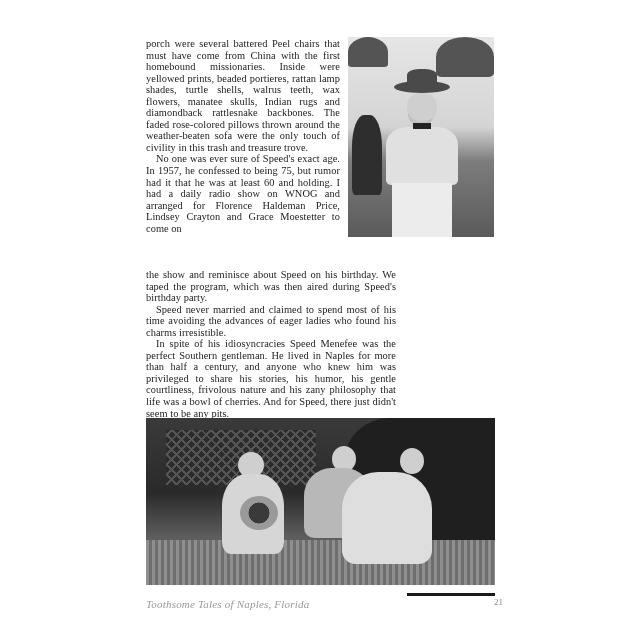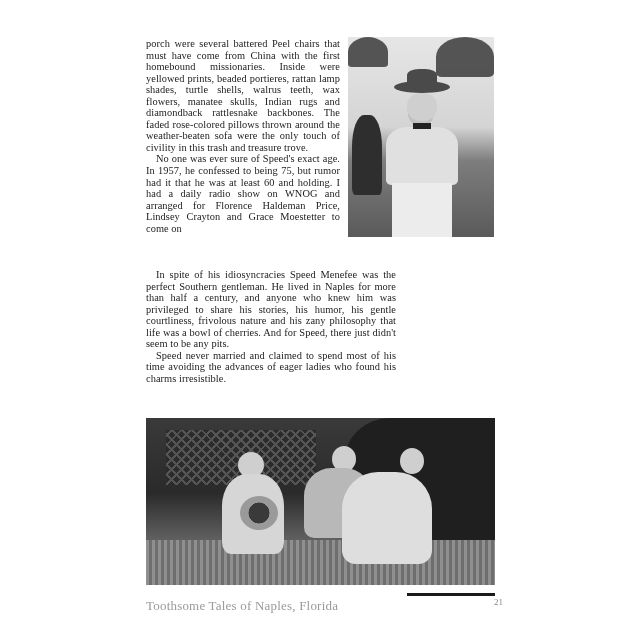--- a/index.html
+++ b/index.html
@@ -188,21 +188,22 @@
       left: 407px;
       top: 593px;
       width: 88px;
       height: 3px;
       background: #1a1a1a;
     }
     .footer-title {
       position: absolute;
       left: 146px;
       top: 598px;
-      font-size: 13px;
+      font-size: 11px;
+      font-style: italic;
       color: #9a9a9a;
       letter-spacing: 0.2px;
     }
     .page-number {
       position: absolute;
       left: 488px;
       top: 597px;
       width: 15px;
       text-align: right;
       font-size: 9px;
@@ -213,22 +214,23 @@
 <body>
 
 <div class="page">
 
   <div class="body-text col-narrow">
     <p class="noindent">porch were several battered Peel chairs that must have come from China with the first homebound missionaries. Inside were yellowed prints, beaded portieres, rattan lamp shades, turtle shells, walrus teeth, wax flowers, manatee skulls, Indian rugs and diamondback rattlesnake backbones. The faded rose-colored pillows thrown around the weather-beaten sofa were the only touch of civility in this trash and treasure trove.</p>
     <p>No one was ever sure of Speed's exact age. In 1957, he confessed to being 75, but rumor had it that he was at least 60 and holding. I had a daily radio show on WNOG and arranged for Florence Haldeman Price, Lindsey Crayton and Grace Moestetter to come on</p>
   </div>
 
   <div class="body-text col-wide">
+    <p class="noindent">the show and reminisce about Speed on his birthday. We taped the program, which was then aired during Speed's birthday party.</p>
+    <p>Speed never married and claimed to spend most of his time avoiding the advances of eager ladies who found his charms irresistible.</p>
     <p>In spite of his idiosyncracies Speed Menefee was the perfect Southern gentleman. He lived in Naples for more than half a century, and anyone who knew him was privileged to share his stories, his humor, his gentle courtliness, frivolous nature and his zany philosophy that life was a bowl of cherries. And for Speed, there just didn't seem to be any pits.</p>
-    <p>Speed never married and claimed to spend most of his time avoiding the advances of eager ladies who found his charms irresistible.</p>
   </div>
 
   <div class="photo photo-top" title="Speed Menefee standing with arms crossed under palm trees, wearing a hat and bow tie">
     <div class="palm" style="left:0;top:0;width:40px;height:30px;"></div>
     <div class="palm" style="left:88px;top:0;width:58px;height:40px;"></div>
     <div class="tree-left"></div>
     <div class="figure-man">
       <div class="hat-crown"></div>
       <div class="hat"></div>
       <div class="face"></div>

